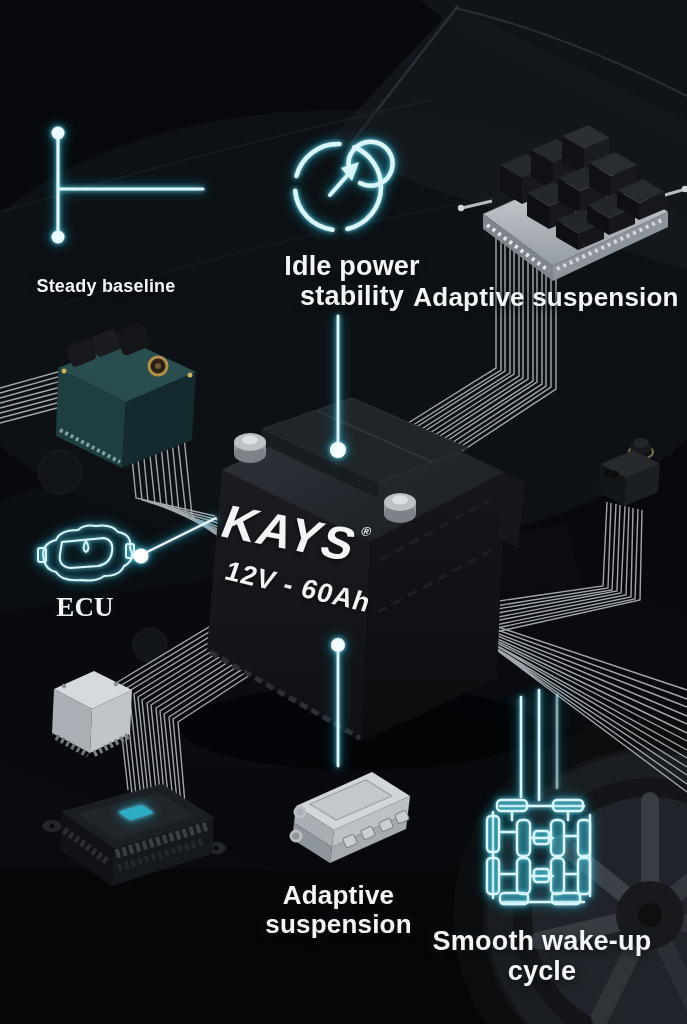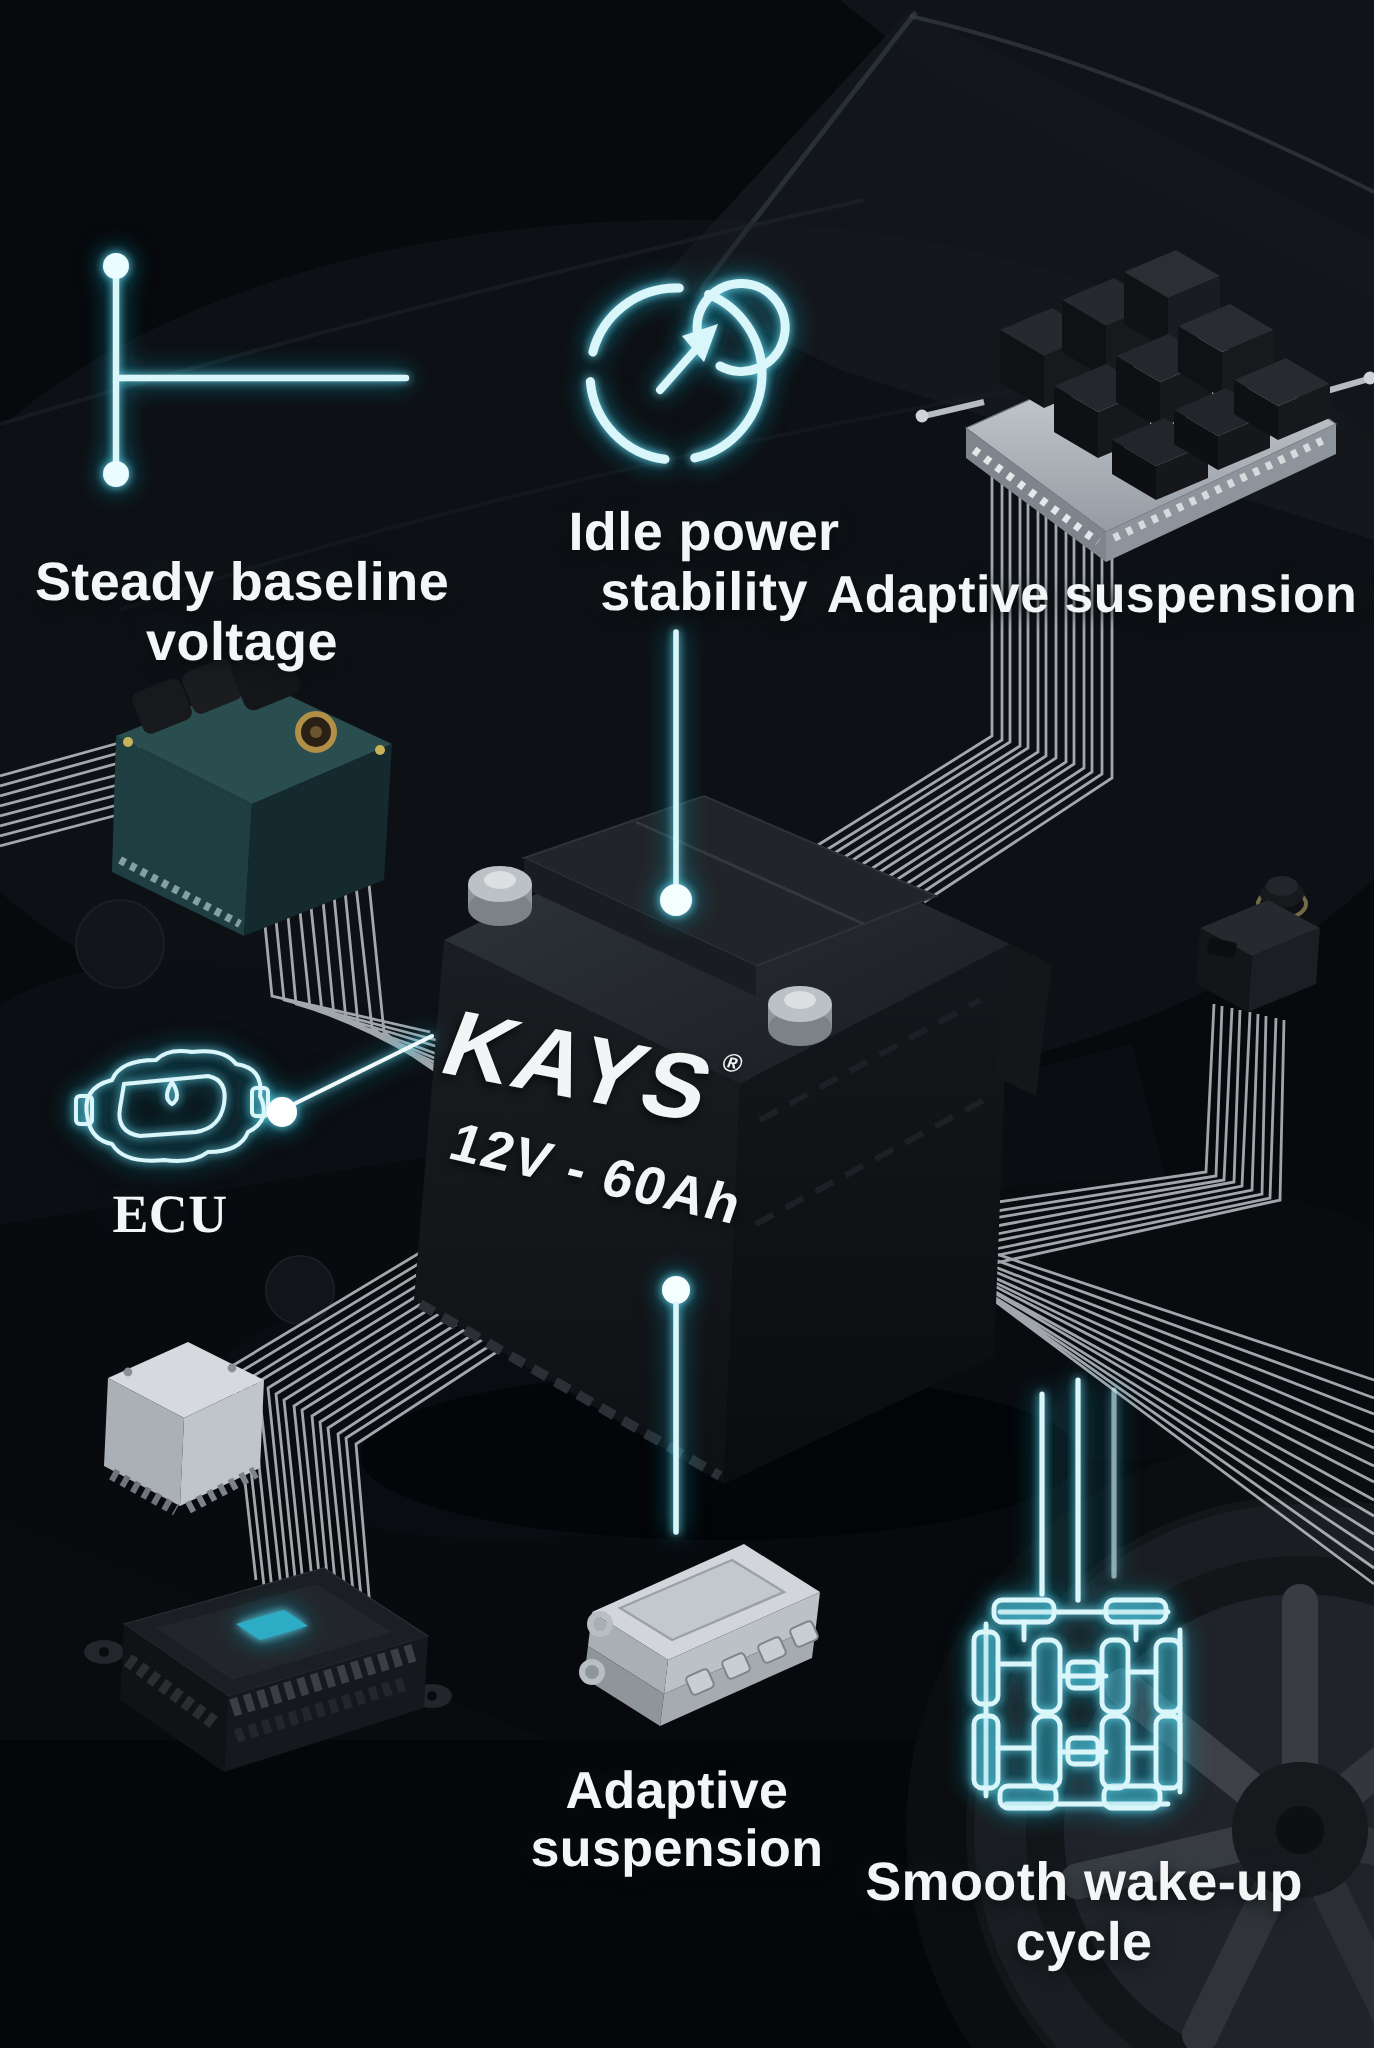--- a/index.html
+++ b/index.html
@@ -352,23 +352,22 @@
       <rect x="534" y="869" width="15" height="13" rx="3"></rect>
       <path d="M530,838 L553,838 M530,876 L553,876 M499,832 L517,832 M564,836 L578,836 M499,874 L517,874 M564,874 L578,874 M512,811 L512,820 M568,811 L568,820" fill="none"></path>
     </g>
   </g>
   <line x1="80" y1="628" x2="80" y2="674" stroke="url(#fadeCyan)" stroke-width="2.6" filter="url(#neon)"></line>
 </svg>
 
 <div id="kays" class="brand"><span>KAYS</span><sup>®</sup></div>
 <div id="spec" class="brand">12V - 60Ah</div>
 
-<div class="label" style="left:15px;top:276px;width:212px;font-size:27px;text-align:center;">
+<div class="label" style="left:0;top:276px;width:212px;font-size:18px;text-align:center;">
   <span>Steady baseline</span>
-  <span>voltage</span>
 </div>
 <div class="label" style="left:252px;top:251px;width:200px;font-size:27px;">
   <span>Idle power</span>
   <span>stability</span>
 </div>
 <div class="label" style="left:412px;top:283px;width:268px;font-size:26px;">
   <span>Adaptive suspension</span>
 </div>
 <div class="label" style="left:40px;top:592px;width:90px;font-size:27px;font-family:Liberation Serif, serif;">
   <span>ECU</span>

